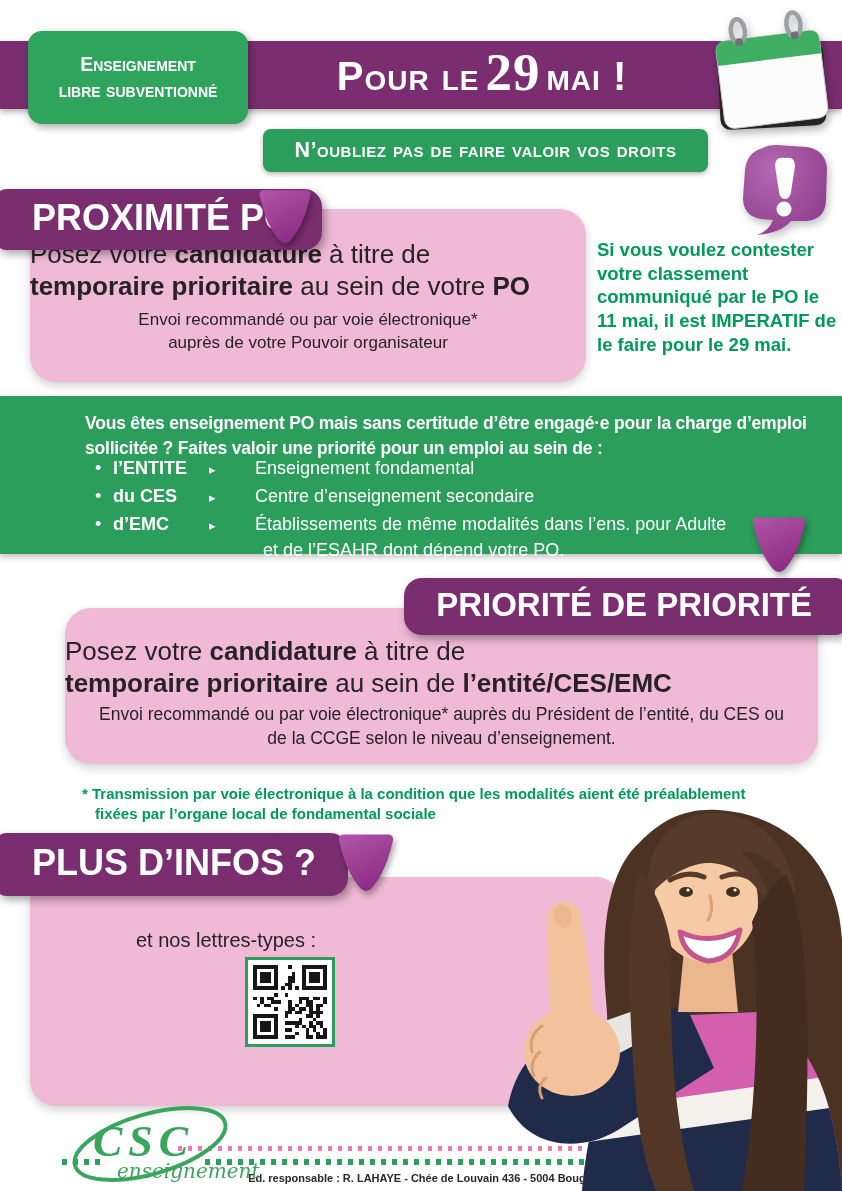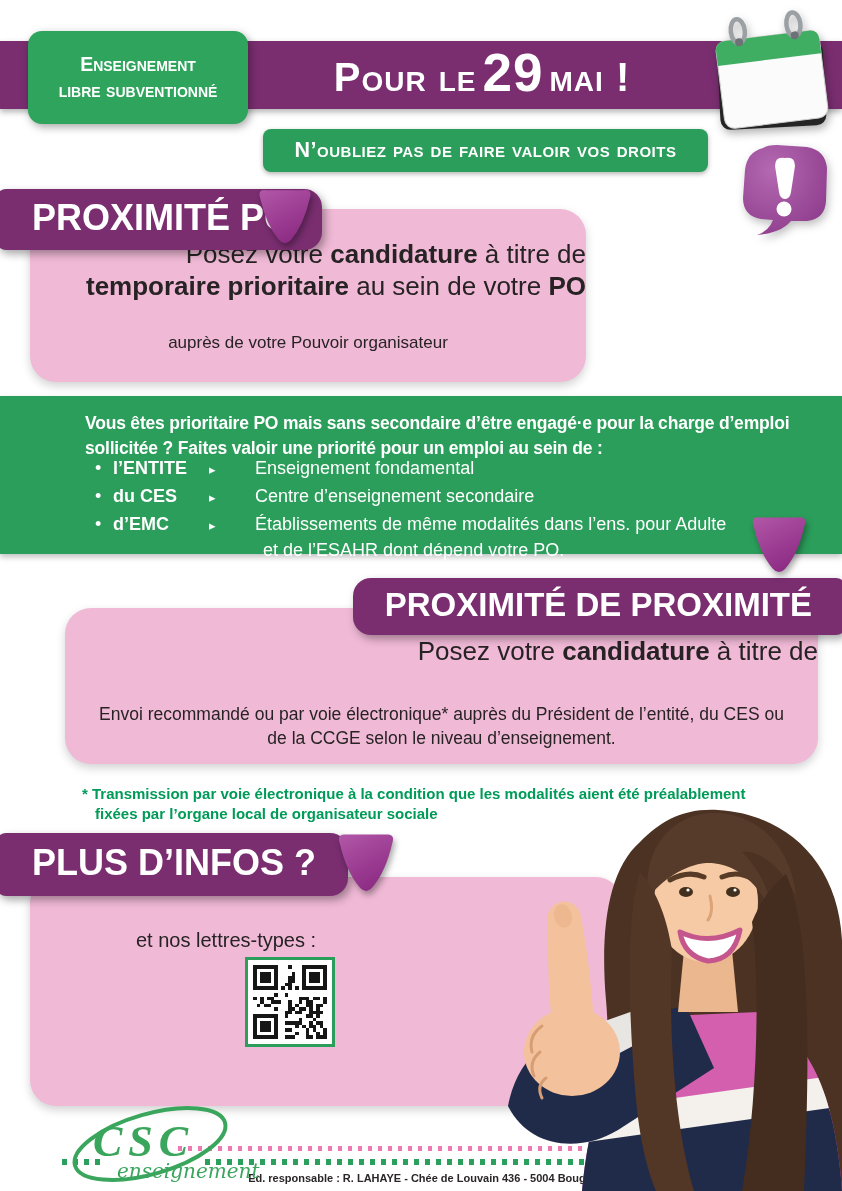--- a/index.html
+++ b/index.html
@@ -9,21 +9,21 @@
   .sc{font-variant:small-caps;}
 
   
   .top-band{top:41px;left:0;width:842px;height:68px;background:#7a2e70;box-shadow:0 3px 6px rgba(0,0,0,.3);z-index:1;}
   .badge{left:28px;top:31px;width:220px;height:93px;background:#2fa45c;border-radius:14px;
          box-shadow:2px 3px 8px rgba(0,0,0,.35);z-index:3;display:flex;flex-direction:column;
          align-items:center;justify-content:center;color:#fff;font-weight:700;font-size:19.5px;line-height:1.3;}
   .main-title{left:252px;top:42px;width:460px;height:64px;z-index:2;display:flex;align-items:baseline;
               justify-content:center;color:#fff;font-weight:700;letter-spacing:1px;}
   .main-title .t1{font-size:40px;}
-  .main-title .t2{font-size:53px;padding:0 6px;}
+  .main-title .t2{font-size:53px;padding:0 6px;font-family:Liberation Serif, serif;}
   .subtitle-bar{left:263px;top:129px;width:445px;height:43px;background:#2b9e5b;border-radius:8px;
                 box-shadow:0 2px 5px rgba(0,0,0,.3);z-index:2;display:flex;align-items:center;justify-content:center;
                 color:#fff;font-weight:700;font-size:21.5px;letter-spacing:.5px;}
   .calendar{left:697px;top:6px;width:140px;height:132px;z-index:4;filter:drop-shadow(2px 4px 4px rgba(0,0,0,.3));}
   .exclam{left:733px;top:136px;width:104px;height:100px;z-index:4;filter:drop-shadow(2px 4px 4px rgba(0,0,0,.25));}
 
   
   .sec-label{background:#7a2e70;color:#fff;font-weight:700;z-index:3;box-shadow:3px 4px 8px rgba(0,0,0,.35);white-space:nowrap;}
   .lab-po{left:-4px;top:189px;padding:8px 30px 11px 36px;font-size:36px;border-radius:10px 18px 18px 10px;}
   .lab-prox{right:-4px;top:578px;padding:8px 34px 11px 32px;font-size:33px;border-radius:18px 10px 10px 18px;}
@@ -31,21 +31,21 @@
   .arrow{z-index:4;filter:drop-shadow(2px 4px 3px rgba(0,0,0,.35));}
   .arr1{left:252px;top:184px;width:66px;height:66px;}
   .arr2{left:745px;top:511px;width:68px;height:68px;}
   .arr3{left:331px;top:827px;width:70px;height:72px;}
 
   
   .pinkbox{background:#f0b9d6;border-radius:26px;box-shadow:0 4px 10px rgba(0,0,0,.18);z-index:1;}
   .box-po{left:30px;top:209px;width:556px;height:173px;}
   .box-prox{left:65px;top:608px;width:753px;height:156px;z-index:2;}
   .box-infos{left:30px;top:877px;width:592px;height:229px;}
-  .bh{position:absolute;left:0;width:100%;text-align:right;font-size:26px;line-height:1.2;white-space:nowrap;}
+  .bh{position:absolute;left:0;width:100%;text-align:left;font-size:26px;line-height:1.2;white-space:nowrap;}
   .bs{position:absolute;left:0;width:100%;text-align:center;font-size:17px;white-space:nowrap;}
   .box-prox .bs{font-size:17.5px;}
 
   
   .contest-note{left:597px;top:238px;width:246px;font-size:18.5px;font-weight:700;color:#009b58;line-height:1.28;z-index:2;}
   .footnote{left:82px;top:784px;font-size:15px;font-weight:700;color:#009b58;line-height:1.35;z-index:2;}
   .footnote .fn2{margin-left:13px;}
 
   
   .green-band{left:0;top:396px;width:842px;height:158px;background:#2b9e5b;box-shadow:0 3px 6px rgba(0,0,0,.25);z-index:1;color:#fff;}
@@ -131,27 +131,31 @@
       <stop offset="0" stop-color="#b257a8"></stop>
           <stop offset="1" stop-color="#8d2c84"></stop>
         </linearGradient>
       </defs>
     <path d="M8,14 Q5,5 14,6 L50,6 Q59,5 56,14 Q50,40 38,54 Q32,61 26,54 Q14,40 8,14 Z" fill="url(#arg)"></path>
   </svg>
 
   <div class="abs pinkbox box-po">
     <div class="bh" style="top:30px"><span>Posez votre </span><span style="font-weight: 700;">candidature</span><span> à titre de</span></div>
     <div class="bh" style="top:62px"><span style="font-weight: 700;">temporaire prioritaire</span><span> au sein de votre </span><span style="font-weight: 700;">PO</span></div>
+    <div class="bs" style="top:101px">Envoi recommandé ou par voie électronique*</div>
     <div class="bs" style="top:124px">auprès de votre Pouvoir organisateur</div>
   </div>
 
+  <div class="abs contest-note">
+    <span>Si vous voulez contester votre classement communiqué par le PO le 11 mai, il est IMPERATIF de le faire pour le 29 mai.</span>
+  </div>
 
   <div class="abs green-band">
     <div class="band-intro">
-      <div>Vous êtes prioritaire PO mais sans secondaire d’être engagé·e pour la charge d’emploi</div>
+      <div>Vous êtes enseignement PO mais sans certitude d’être engagé·e pour la charge d’emploi</div>
       <div>sollicitée ? Faites valoir une priorité pour un emploi au sein de :</div>
     </div>
     <div class="band-list">
       <div class="brow">
         <span>•</span>
         <span class="term">l’ENTITE</span>
         <span class="tri">▸</span>
         <span>Enseignement fondamental</span>
       </div>
       <div class="brow">
@@ -168,32 +172,33 @@
       </div>
       <div class="desc2">et de l’ESAHR dont dépend votre PO.</div>
     </div>
   </div>
 
   <svg class="abs arrow arr2" viewBox="0 0 64 64">
     <path d="M8,14 Q5,5 14,6 L50,6 Q59,5 56,14 Q50,40 38,54 Q32,61 26,54 Q14,40 8,14 Z" fill="url(#arg)"></path>
   </svg>
 
   <div class="abs sec-label lab-prox">
-    <span>PROXIMITÉ DE PROXIMITÉ</span>
+    <span>PRIORITÉ DE PRIORITÉ</span>
   </div>
 
   <div class="abs pinkbox box-prox">
     <div class="bh" style="top:28px"><span>Posez votre </span><span style="font-weight: 700;">candidature</span><span> à titre de</span></div>
+    <div class="bh" style="top:60px"><span style="font-weight: 700;">temporaire prioritaire</span><span> au sein de </span><span style="font-weight: 700;">l’entité/CES/EMC</span></div>
     <div class="bs" style="top:120px">de la CCGE selon le niveau d’enseignement.</div>
     <div class="bs" style="top:96px">Envoi recommandé ou par voie électronique* auprès du Président de l’entité, du CES ou</div>
   </div>
 
   <div class="abs footnote">
     <div>* Transmission par voie électronique à la condition que les modalités aient été préalablement</div>
-    <div class="fn2">fixées par l’organe local de organisateur sociale</div>
+    <div class="fn2">fixées par l’organe local de fondamental sociale</div>
   </div>
 
   <div class="abs sec-label lab-infos">
     <span>PLUS D’INFOS ?</span>
   </div>
 
   <svg class="abs arrow arr3" viewBox="0 0 64 64">
     <path d="M8,14 Q5,5 14,6 L50,6 Q59,5 56,14 Q50,40 38,54 Q32,61 26,54 Q14,40 8,14 Z" fill="url(#arg)"></path>
   </svg>
 

